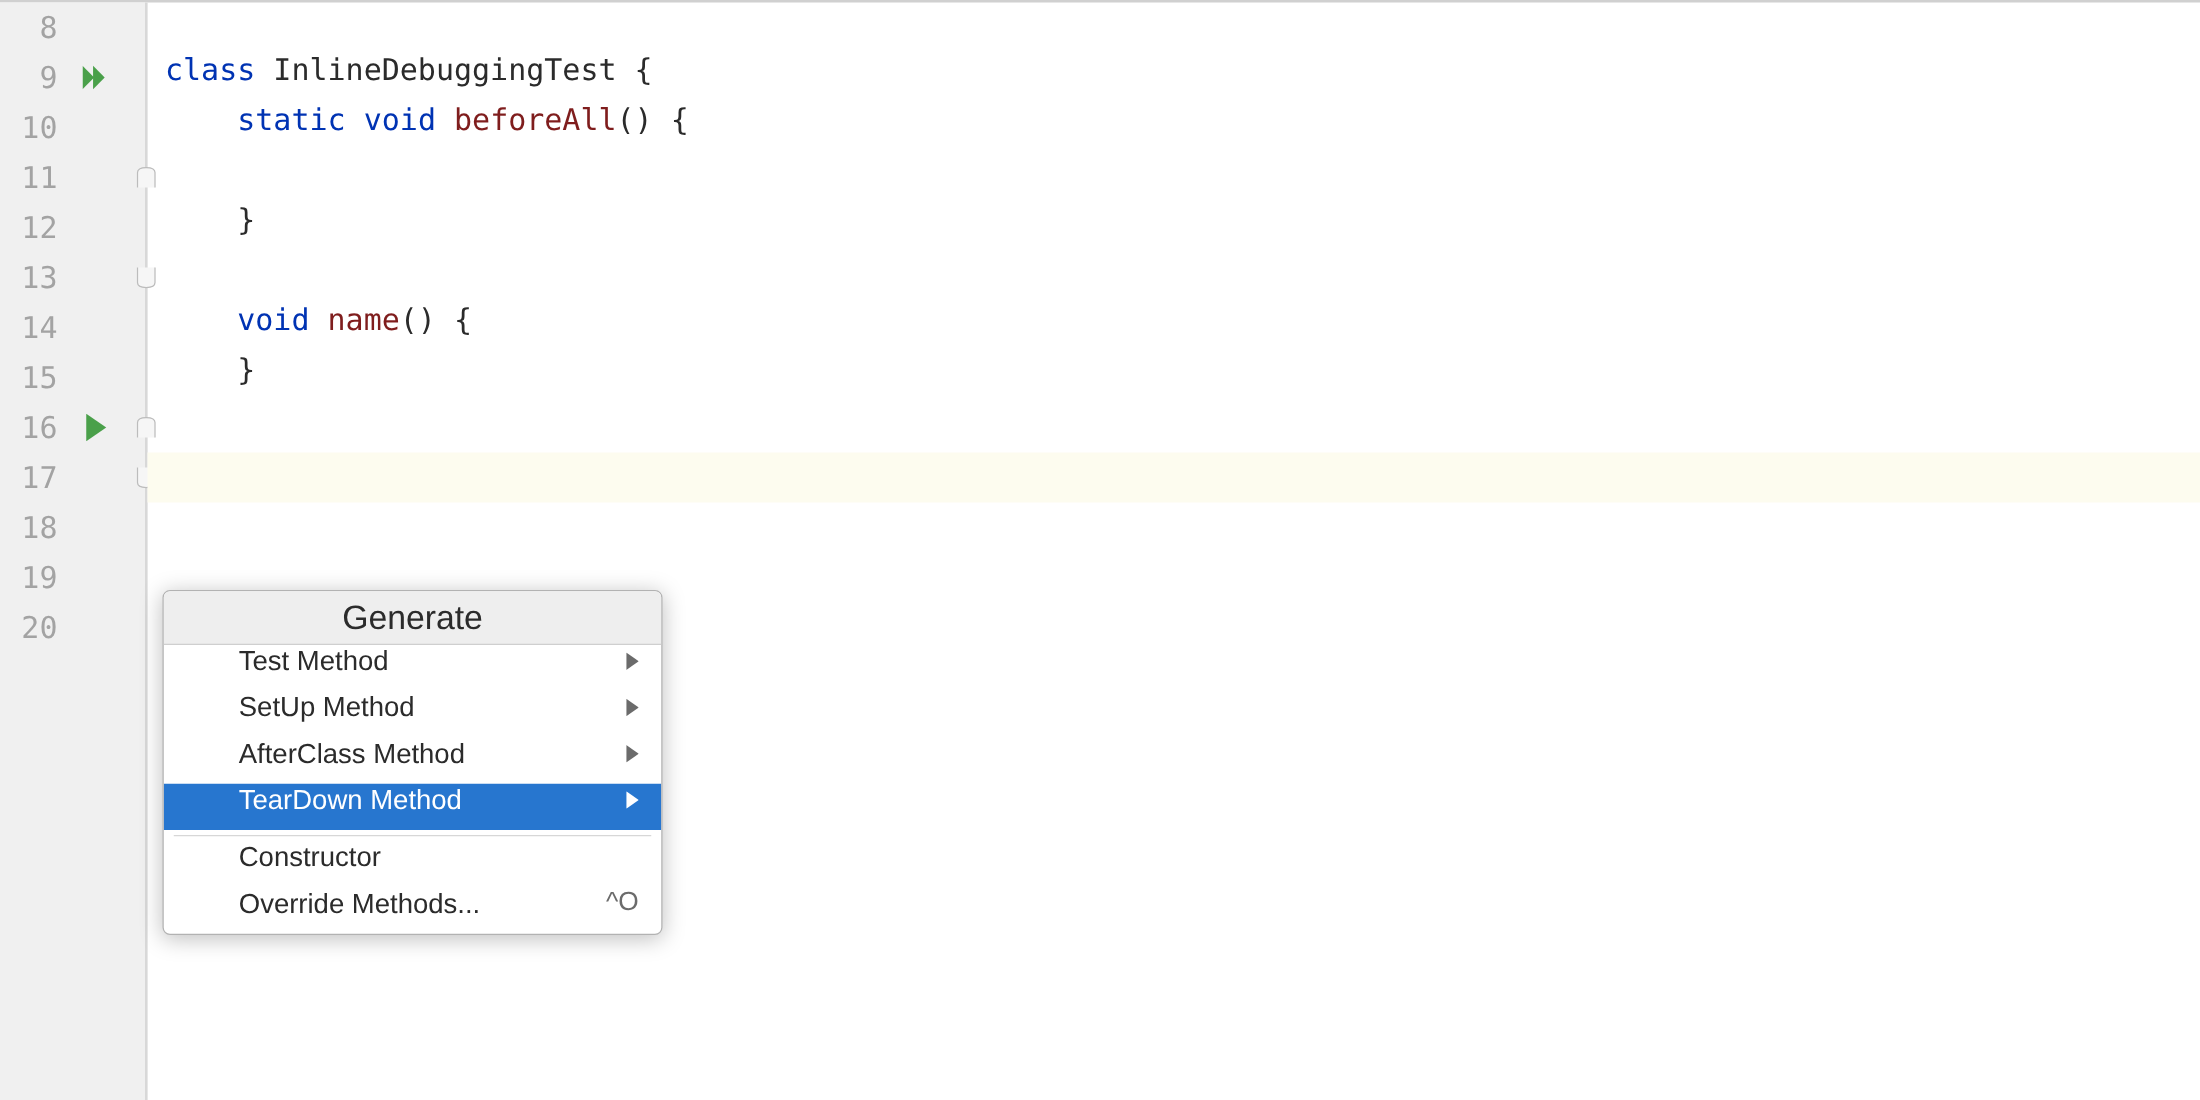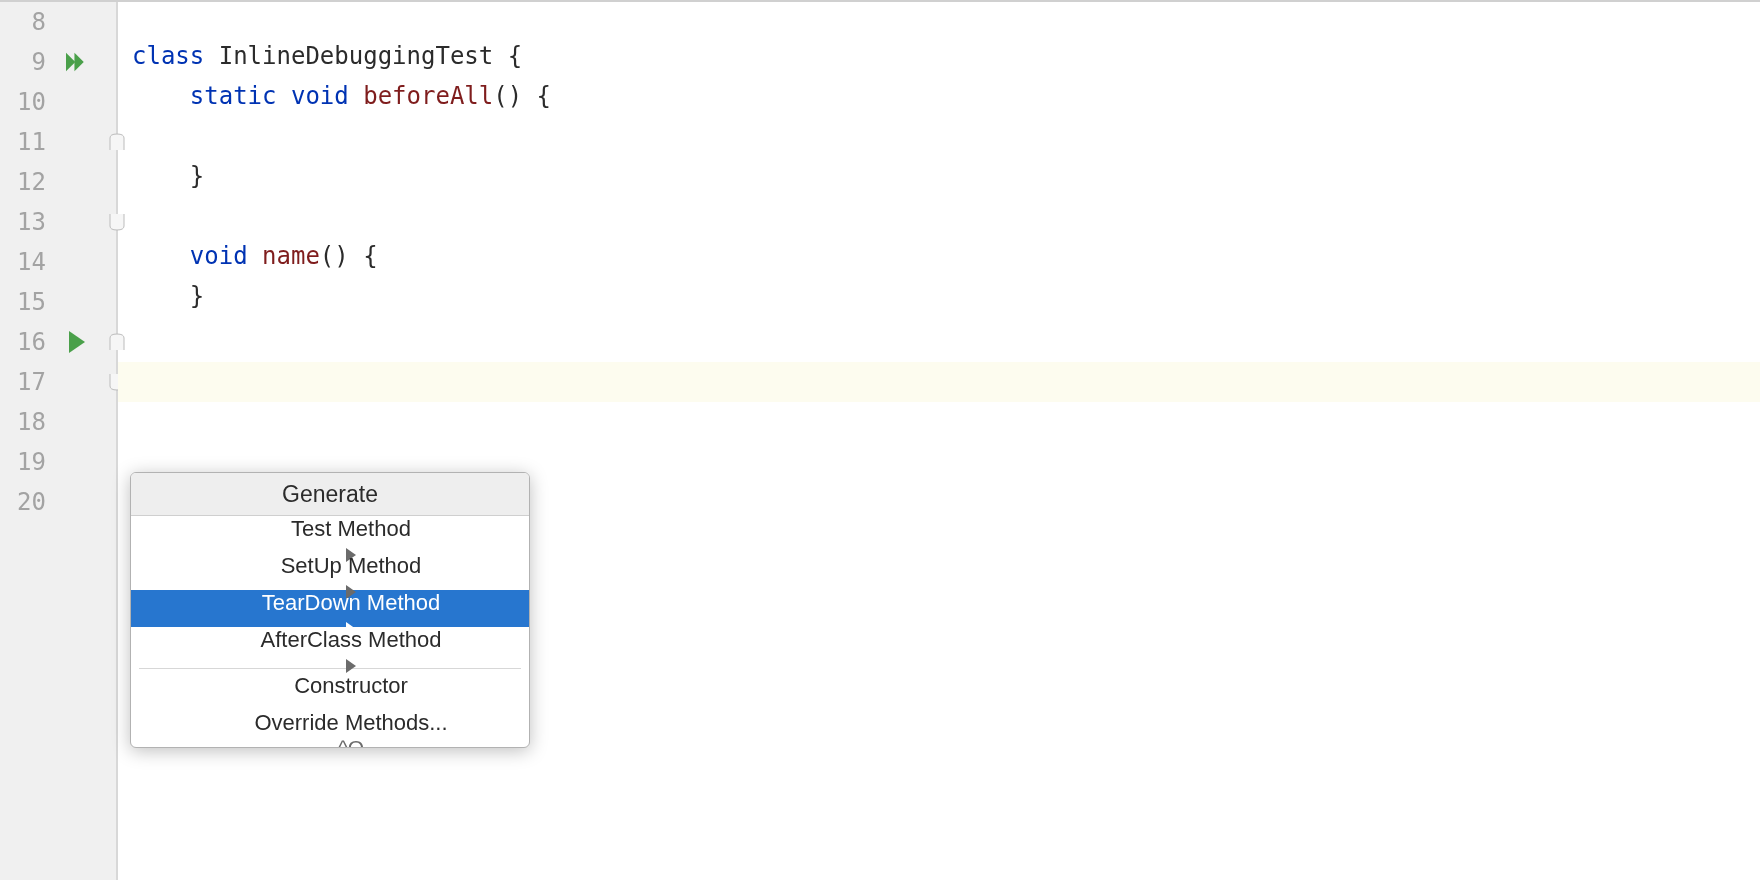--- a/index.html
+++ b/index.html
@@ -86,36 +86,34 @@
     width: 400px;
     background: #ffffff;
     border: 1px solid #b2b2b2;
     border-radius: 6px;
     box-shadow: 0 3px 18px rgba(0,0,0,0.25);
     font-family: -apple-system, "Helvetica Neue", Arial, sans-serif;
     overflow: hidden;
   }
   .popup-title {
     text-align: center;
-    font-size: 23px;
+    font-size: 27px;
     color: #2b2b2b;
     background: #eeeeee;
     border-bottom: 1px solid #cfcfcf;
     height: 43px;
     line-height: 42px;
   }
   .popup-item {
     display: flex;
-    align-items: center;
     justify-content: space-between;
     height: 37px;
     padding: 0 18px 0 60px;
     font-size: 22px;
     color: #2b2b2b;
-    flex-direction: column;
   }
   .popup-item.selected {
     background: #2776cf;
     color: #ffffff;
   }
   .submenu-arrow {
     width: 10px;
     height: 14px;
   }
   .popup-sep {
@@ -227,32 +225,32 @@
     <span class="submenu-arrow"><svg width="10" height="14">
           <path d="M0 0 L10 7 L0 14 Z" fill="#6b6b6b"></path>
         </svg></span>
   </div>
   <div class="popup-item">
     <span>SetUp Method</span>
     <span class="submenu-arrow"><svg width="10" height="14">
           <path d="M0 0 L10 7 L0 14 Z" fill="#6b6b6b"></path>
         </svg></span>
   </div>
+  <div class="popup-item">
+    <span>AfterClass Method</span>
+    <span class="submenu-arrow"><svg width="10" height="14">
+          <path d="M0 0 L10 7 L0 14 Z" fill="#6b6b6b"></path>
+        </svg></span>
+  </div>
   <div class="popup-item selected">
     <span>TearDown Method</span>
     <span class="submenu-arrow"><svg width="10" height="14">
           <path d="M0 0 L10 7 L0 14 Z" fill="#ffffff"></path>
         </svg></span>
   </div>
-  <div class="popup-item">
-    <span>AfterClass Method</span>
-    <span class="submenu-arrow"><svg width="10" height="14">
-          <path d="M0 0 L10 7 L0 14 Z" fill="#6b6b6b"></path>
-        </svg></span>
-  </div>
 
   <div class="popup-sep"></div>
 
   <div class="popup-item">
     <span>Constructor</span>
   </div>
   <div class="popup-item">
     <span>Override Methods...</span>
     <span class="shortcut">^O</span>
   </div>

